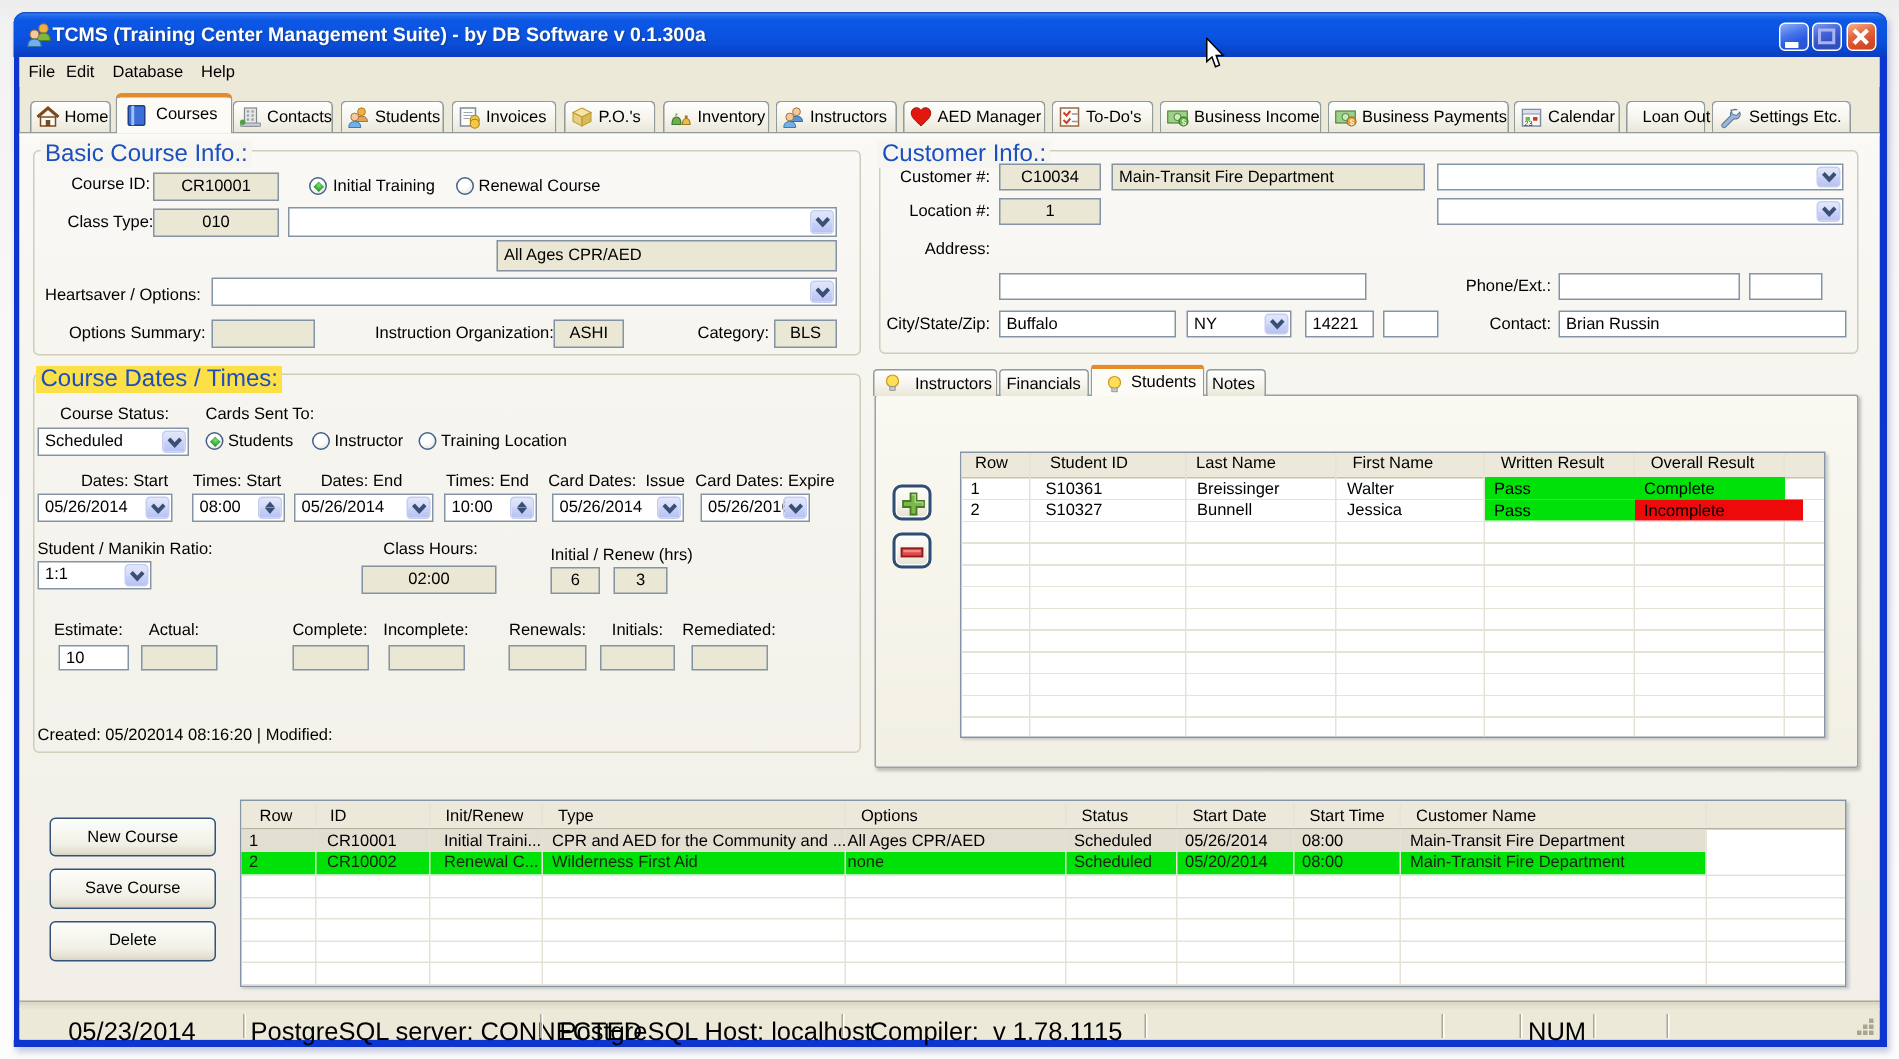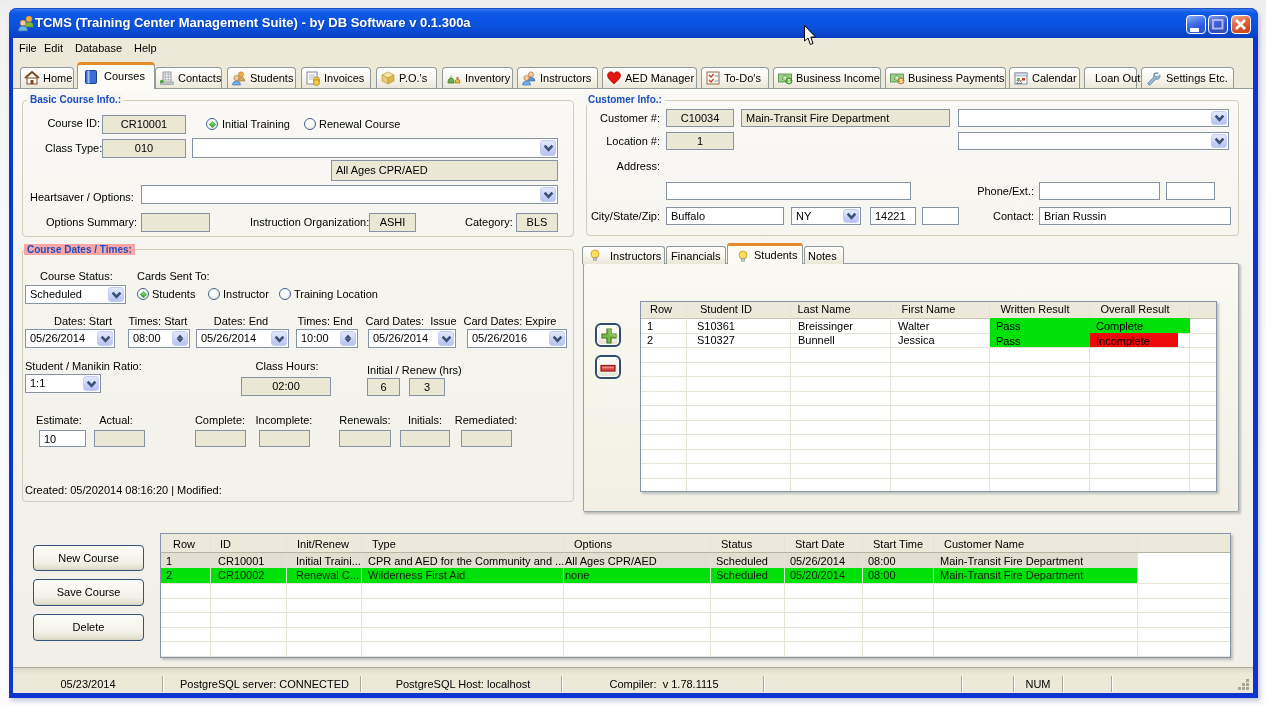--- a/index.html
+++ b/index.html
@@ -21,21 +21,21 @@
 
 .tab{position:absolute;top:59px;height:21px;background:linear-gradient(180deg,#ffffff 0%,#f6f4ec 55%,#eae7d8 100%);
  border:1px solid #919B9C;border-bottom:none;border-radius:4px 4px 0 0;font-size:11px;white-space:nowrap;}
 .tab .tx{position:absolute;top:4px;}
 .tabsel{top:54px;height:27px;background:#FCFBF6;border-top:3px solid #E68B2C;z-index:5;}
 .tabsel .tx{top:5px;}
 #tabline{position:absolute;left:0;top:80px;width:1240px;height:1px;background:#919B9C;}
 #tabline2{position:absolute;left:0;top:81px;width:1240px;height:2px;background:#fcfbf6;}
 
 .grp{position:absolute;border:1px solid #D0CDBA;border-radius:4px;}
-.glab{position:absolute;background:#F6F5EF;color:#1B4EC0;font-size:10px;padding:0 3px;white-space:nowrap;font-weight:bold;}
+.glab{position:absolute;background:#F6F5EF;color:#1B4EC0;font-size:16px;padding:0 3px;white-space:nowrap;}
 .lab{position:absolute;font-size:11px;color:#000;white-space:nowrap;}
 .labr{position:absolute;font-size:11px;color:#000;white-space:nowrap;text-align:right;}
 .labc{position:absolute;font-size:11px;color:#000;white-space:nowrap;text-align:center;}
 
 .tb{position:absolute;border:1px solid #8494A4;background:#fff;font-size:11px;padding:2px 0 0 4px;white-space:nowrap;overflow:hidden;}
 .ro{background:#EBE7D5;}
 .tc{text-align:center;padding-left:0;}
 
 .cb{position:absolute;right:1px;top:1px;bottom:1px;width:16px;border:1px solid #C5CDF0;border-radius:3px;
  background:linear-gradient(180deg,#E2E7FB 0%,#D4DBF9 45%,#C8D1F6 55%,#B8C3F2 100%);}
@@ -61,21 +61,21 @@
 .itab{position:absolute;height:18px;background:linear-gradient(180deg,#ffffff 0%,#f6f4ec 55%,#eae7d8 100%);
  border:1px solid #919B9C;border-bottom:none;border-radius:3px 3px 0 0;font-size:11px;white-space:nowrap;z-index:3;}
 .itab .tx{position:absolute;top:3px;}
 .itabsel{height:21px;background:#FCFBF6;border-top:3px solid #E68B2C;z-index:6;}
 .itabsel .tx{top:3px;}
 
 .pmbtn{position:absolute;width:26px;height:24px;border:2px solid #2F4D73;border-radius:6px;background:linear-gradient(180deg,#FDFDFB 0%,#F3F1E8 60%,#E4E1D2 100%);box-shadow:0 0 0 1px #fff inset;}
 .gr2{color:#15240a;}
 
 #status{position:absolute;left:0px;top:664px;width:1240px;height:21px;background:#ECE9D8;border-top:1px solid #E8E5D4;}
-#status .st{position:absolute;top:5px;font-size:11px;white-space:nowrap;}
+#status .st{position:absolute;top:5px;font-size:17px;white-space:nowrap;}
 .ssep{position:absolute;top:3px;height:16px;width:1px;background:#ACA899;box-shadow:1px 0 0 #fff;}
 </style>
 </head>
 <body>
 <div id="win">
   <div id="titlebar">
     <svg id="appicon" style="position:absolute;left:8px;top:6px" width="18" height="18" viewBox="0 0 18 18">
       <circle cx="12" cy="5" r="3" fill="#F0B040" stroke="#C88420" stroke-width="0.7"></circle>
       <path d="M7.5 13 Q7.5 8 12 8 Q16.5 8 16.5 13 Z" fill="#7CB840" stroke="#4E8020" stroke-width="0.7"></path>
       <circle cx="6" cy="9" r="3" fill="#F3C9A0" stroke="#A06830" stroke-width="0.7"></circle>
@@ -257,21 +257,21 @@
       </i>
     </div>
   <div class="lab" style="left:33px;top:208px">Options Summary:</div>
   <div class="tb ro" style="left:128px;top:205px;width:69px;height:19px"></div>
   <div class="lab" style="left:237px;top:208px">Instruction Organization:</div>
   <div class="tb ro tc" style="left:356px;top:205px;width:47px;height:19px">ASHI</div>
   <div class="lab" style="left:452px;top:208px">Category:</div>
   <div class="tb ro tc" style="left:503px;top:205px;width:42px;height:19px">BLS</div>
 
   <div class="grp" style="left:9px;top:241px;width:552px;height:253px"></div>
-  <div class="glab" style="left:11px;top:236px;background:#fca5a5">Course Dates / Times:</div>
+  <div class="glab" style="left:11px;top:236px;background:#fde047">Course Dates / Times:</div>
   <div class="lab" style="left:27px;top:262px">Course Status:</div>
   <div class="lab" style="left:124px;top:262px">Cards Sent To:</div>
   <div class="tb" style="left:12px;top:277px;width:101px;height:19px">Scheduled<i class="cb">
         <svg width="13" height="10" viewBox="0 0 13 10">
           <path d="M2.6 2.6 L6.5 6.8 L10.4 2.6" fill="none" stroke="#3A4F74" stroke-width="2.6"></path>
         </svg>
       </i></div>
   <div class="radio on" style="left:124px;top:280px"></div>
   <div class="lab" style="left:139px;top:280px">Students</div>
   <div class="radio" style="left:195px;top:280px"></div>
@@ -316,21 +316,21 @@
           <svg width="8" height="5" viewBox="0 0 8 5">
             <path d="M4 4.6 L7.4 0.6 L0.6 0.6 Z" fill="#3A4F74"></path>
           </svg>
         </i>
       </span></div>
   <div class="tb" style="left:355px;top:321px;width:88px;height:19px">05/26/2014<i class="cb">
         <svg width="13" height="10" viewBox="0 0 13 10">
           <path d="M2.6 2.6 L6.5 6.8 L10.4 2.6" fill="none" stroke="#3A4F74" stroke-width="2.6"></path>
         </svg>
       </i></div>
-  <div class="tb" style="left:454px;top:321px;width:100px;height:19px">05/26/2016<i class="cb">
+  <div class="tb" style="left:454px;top:321px;width:73px;height:19px">05/26/2016<i class="cb">
         <svg width="13" height="10" viewBox="0 0 13 10">
           <path d="M2.6 2.6 L6.5 6.8 L10.4 2.6" fill="none" stroke="#3A4F74" stroke-width="2.6"></path>
         </svg>
       </i></div>
   <div class="lab" style="left:12px;top:352px">Student / Manikin Ratio:</div>
   <div class="tb" style="left:12px;top:366px;width:76px;height:19px">1:1<i class="cb">
         <svg width="13" height="10" viewBox="0 0 13 10">
           <path d="M2.6 2.6 L6.5 6.8 L10.4 2.6" fill="none" stroke="#3A4F74" stroke-width="2.6"></path>
         </svg>
       </i></div>
@@ -449,21 +449,21 @@
   <div class="gcell" style="left:684px;top:312px;width:90px">S10361</div>
   <div class="gcell" style="left:785px;top:312px;width:90px">Breissinger</div>
   <div class="gcell" style="left:885px;top:312px;width:90px">Walter</div>
   <div class="gcell" style="left:977px;top:310px;width:100px;height:14.5px;background:#00E109;padding:2px 0 0 6px">Pass</div>
   <div class="gcell" style="left:1077px;top:310px;width:100px;height:14.5px;background:#00E109;padding:2px 0 0 6px">Complete</div>
   <div class="gcell" style="left:634px;top:326px;width:40px">2</div>
   <div class="gcell" style="left:684px;top:326px;width:90px">S10327</div>
   <div class="gcell" style="left:785px;top:326px;width:90px">Bunnell</div>
   <div class="gcell" style="left:885px;top:326px;width:90px">Jessica</div>
   <div class="gcell" style="left:977px;top:324.5px;width:100px;height:14.5px;background:#00E109;padding:2px 0 0 6px">Pass</div>
-  <div class="gcell" style="left:1077px;top:324.5px;width:88px;height:14.5px;background:#EE0A0A;padding:2px 0 12px 6px">Incomplete</div>
+  <div class="gcell" style="left:1077px;top:324.5px;width:112px;height:14.5px;background:#EE0A0A;padding:2px 0 12px 6px">Incomplete</div>
 
   <div class="btn" style="left:20px;top:537px;width:111px;height:26px"><span>New Course</span></div>
   <div class="btn" style="left:20px;top:571px;width:111px;height:27px"><span>Save Course</span></div>
   <div class="btn" style="left:20px;top:606px;width:111px;height:27px"><span>Delete</span></div>
 
   <div class="grid" style="left:147px;top:525px;width:1071px;height:125px"></div>
   <div id="bghead" style="position:absolute;left:148px;top:526px;width:1069px;height:19px;background:#ECE9DB;border-bottom:1px solid #B6B3A2;"></div>
   <div class="gcell" style="left:160px;top:530px">Row</div>
   <div class="gcell" style="left:207px;top:530px">ID</div>
   <div class="gcell" style="left:284px;top:530px">Init/Renew</div>

